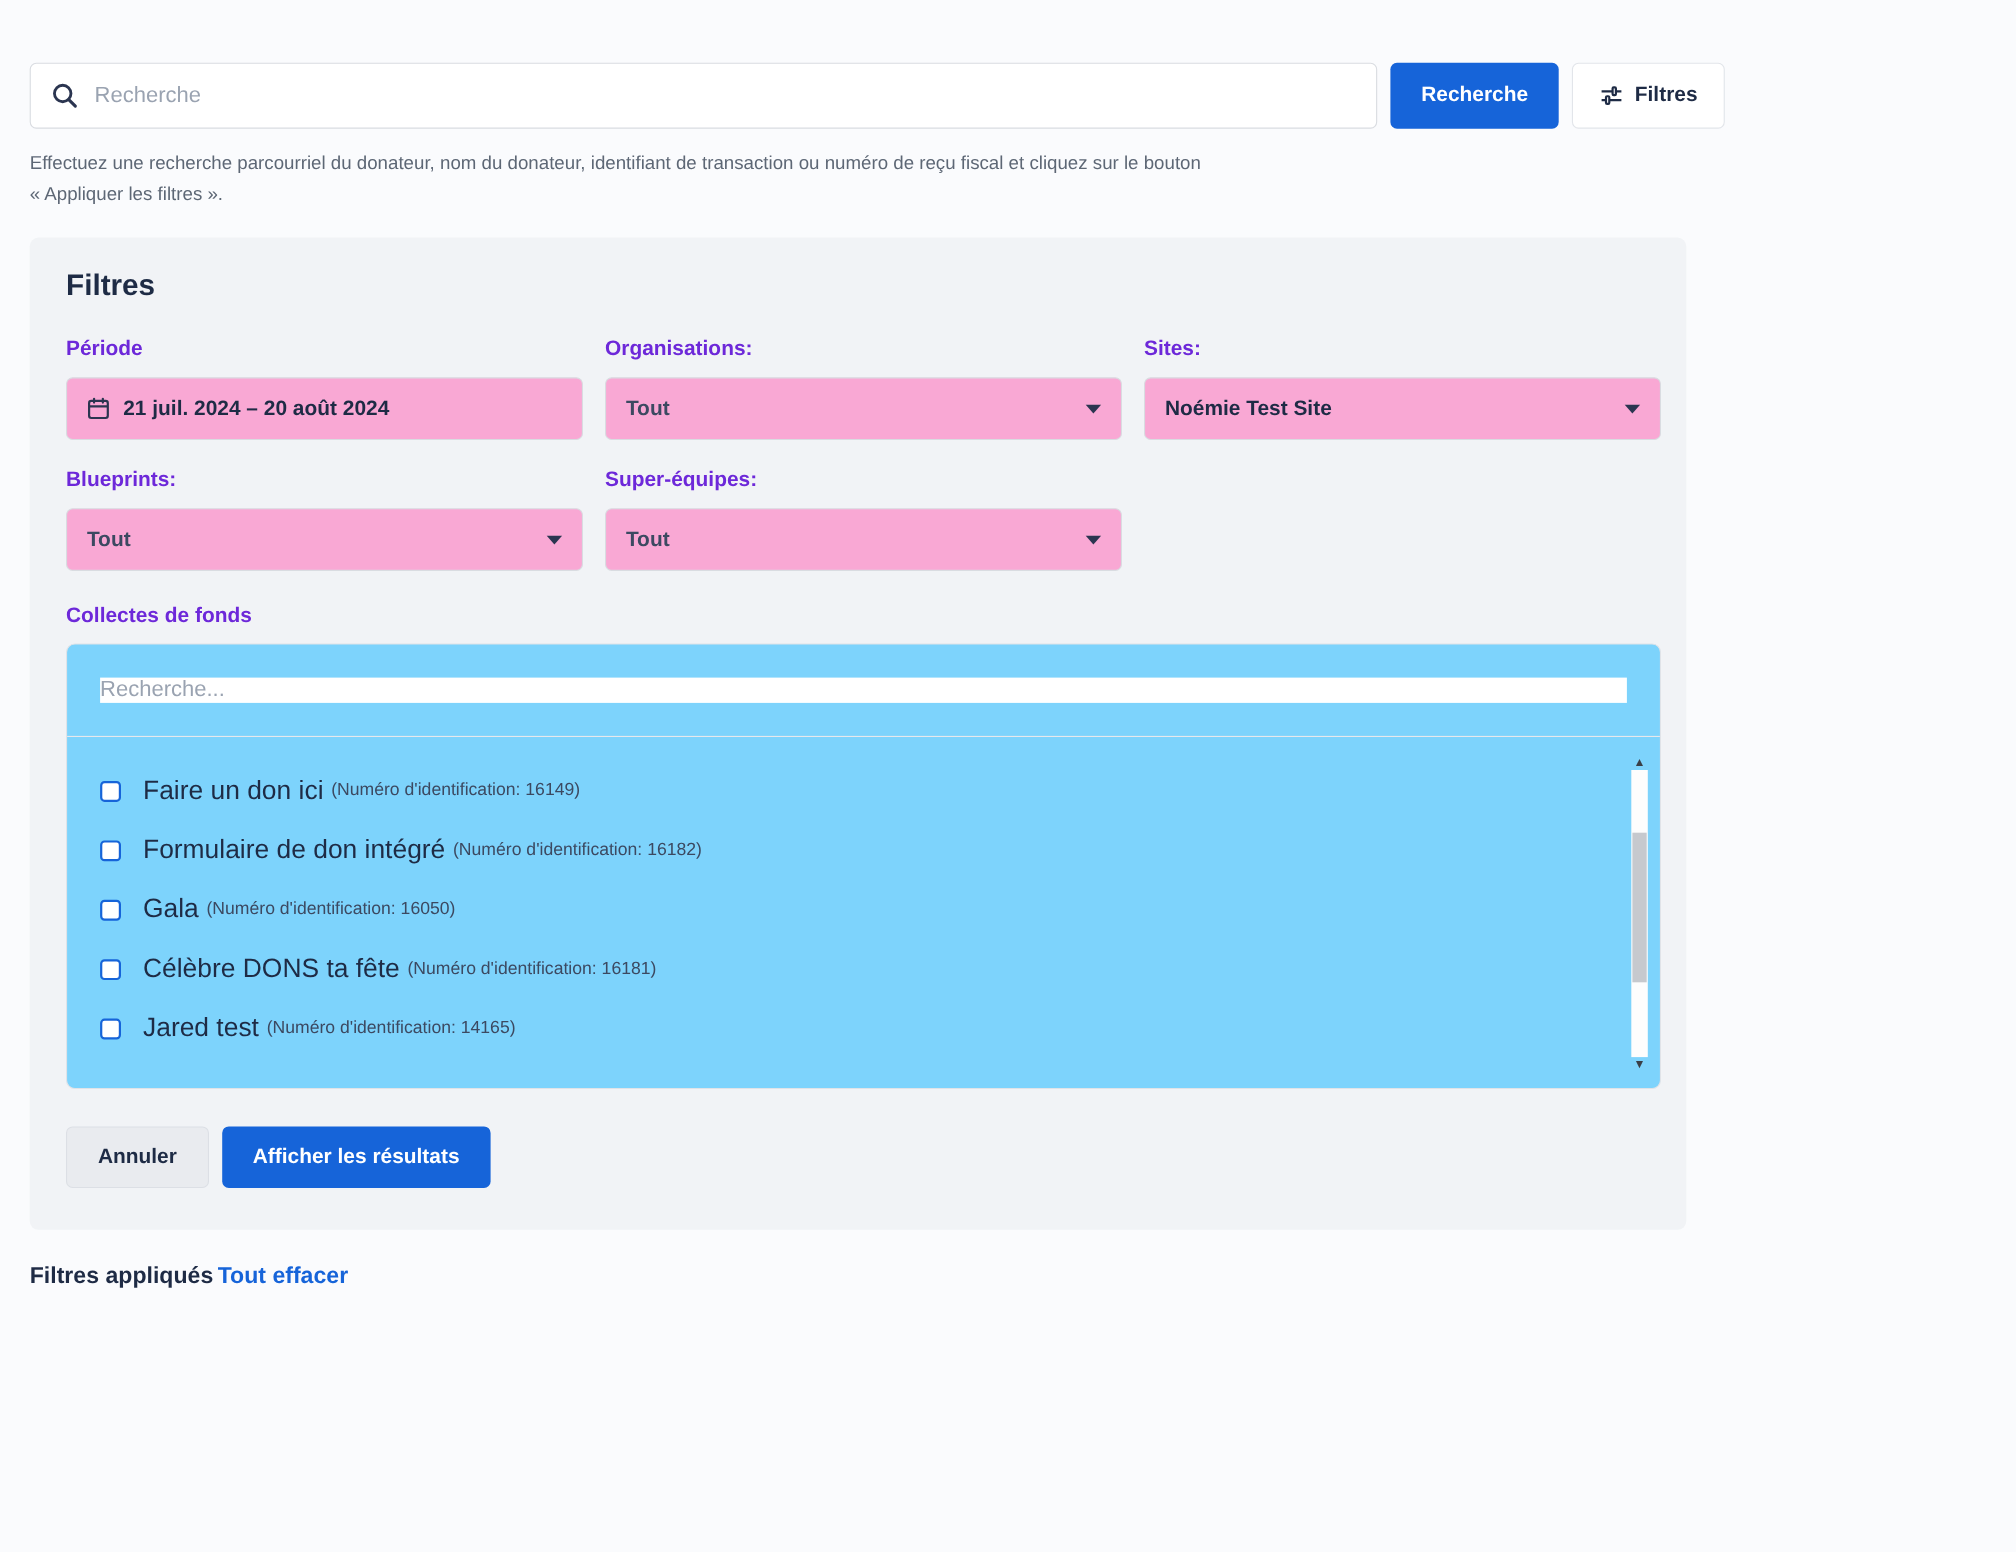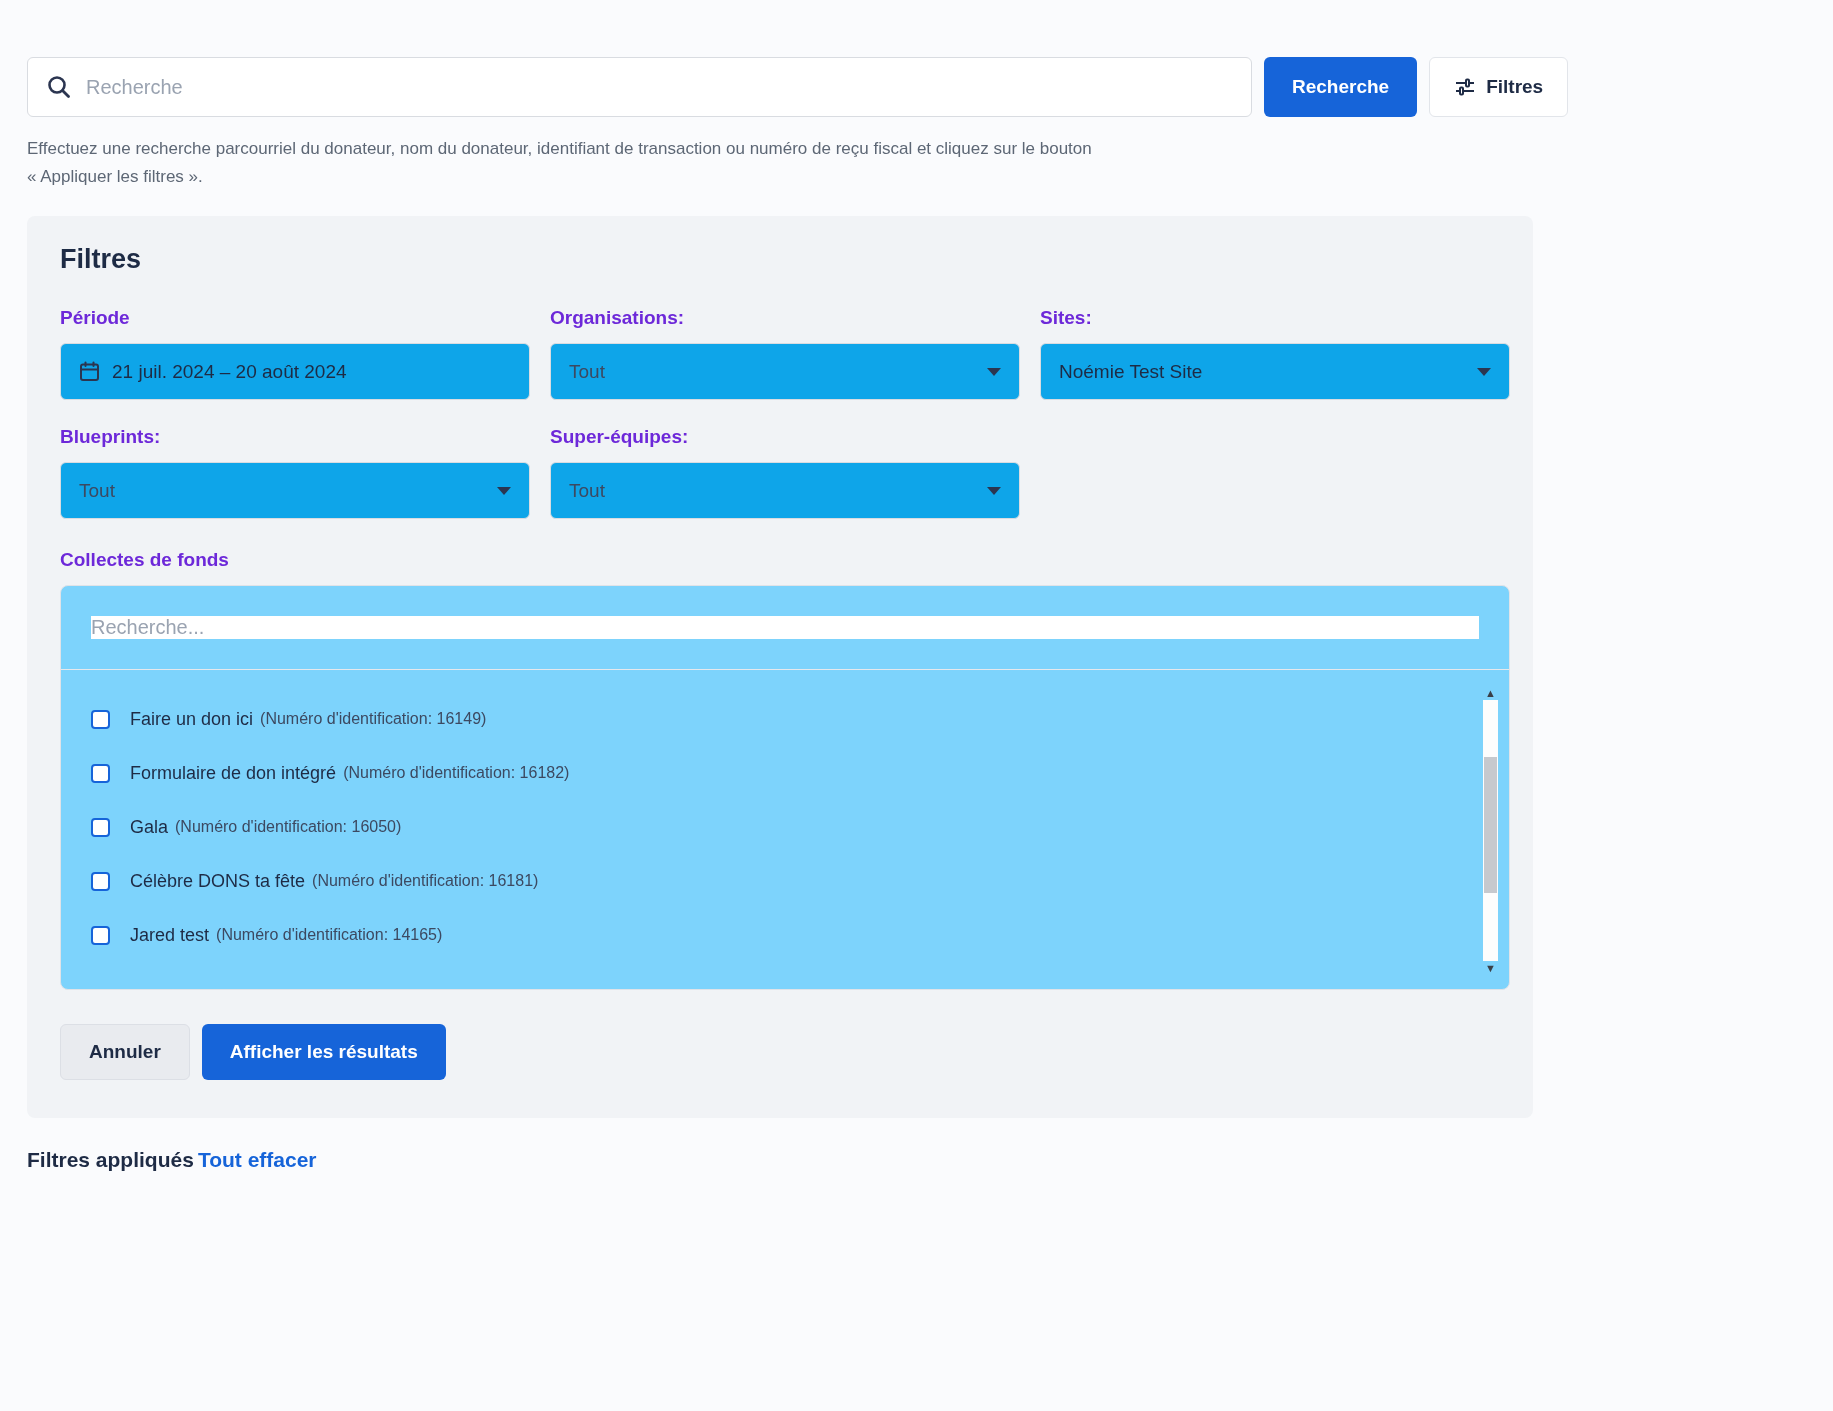--- a/index.html
+++ b/index.html
@@ -17,36 +17,36 @@
   .btn-outline { background:#fff; color:#1e2b45; border:1px solid #e2e5ea; padding:0 24px; }
 
   .help-text { margin:18px 27px 0 27px; font-size:17px; line-height:28px; color:#5d6775; max-width:1200px; }
 
   
   .panel { margin:25px 27px 0 27px; width:1506px; background:#f1f3f6; border-radius:8px; padding:28px 33px 38px 33px; }
   .panel-title { font-size:27px; font-weight:600; color:#1e2b45; margin-bottom:32px; }
 
   .filter-grid { display:grid; grid-template-columns:470px 470px 470px; column-gap:20px; row-gap:26px; }
   .field-label { font-size:19px; font-weight:600; color:#6d28d9; margin-bottom:14px; }
-  .field-box { height:57px; background:#0ea5e9; border:1px solid #d9dce1; border-radius:6px; display:flex; align-items:center; padding:0 18px; font-size:19px; cursor:pointer; }
+  .field-box { height:57px; background:#f9a8d4; border:1px solid #d9dce1; border-radius:6px; display:flex; align-items:center; padding:0 18px; font-size:19px; cursor:pointer;font-weight:bold; }
   .field-box .value { flex:1; color:#3c4961; }
   .field-box .value.dark { color:#1e2b45; }
   .field-box .cal { margin-right:12px; display:flex; }
   .caret { width:0; height:0; border-left:7px solid transparent; border-right:7px solid transparent; border-top:8px solid #2b3550; margin-left:10px; }
 
   
   .fundraisers { margin-top:30px; }
   .fundraiser-box { margin-top:12px; width:1450px; height:405px; background:#7dd3fc; border:1px solid #e0e3e8; border-radius:8px; position:relative; }
   .fund-search { height:84px; display:flex; align-items:center; padding:0 30px; border-bottom:1px solid #e6e8ec; }
   .fund-search input { border:none; outline:none; width:100%; font-size:20px; font-family:inherit; color:#1e2b45; }
   .fund-search input::placeholder { color:#9aa3b1; }
   .fund-list { padding:22px 60px 0 30px; }
   .fund-item { display:flex; align-items:center; height:54px; cursor:pointer; }
   .checkbox { width:19px; height:19px; border:2px solid #1664d9; border-radius:4px; background:#fff; margin-right:20px; flex:0 0 auto; }
-  .fund-name { font-size:18px; color:#1e2b45; }
+  .fund-name { font-size:24px; color:#1e2b45; }
   .fund-id { font-size:16px; color:#3c4961; margin-left:7px; }
 
   .scrollbar { position:absolute; right:10px; top:100px; bottom:14px; width:17px; display:flex; flex-direction:column; align-items:center; }
   .scroll-arrow { font-size:11px; color:#3a3f47; line-height:14px; height:14px; user-select:none; cursor:pointer; }
   .scroll-track { flex:1; width:15px; position:relative; background:#fdfdfd; }
   .scroll-thumb { position:absolute; top:22%; left:1px; width:13px; height:52%; background:#c6c9ce; cursor:pointer; }
 
   .panel-actions { display:flex; gap:12px; margin-top:34px; }
   .btn-cancel { background:#e9ebef; color:#1e2b45; border:1px solid #dcdfe5; padding:0 28px; height:56px; }
   .btn-apply { height:56px; }

